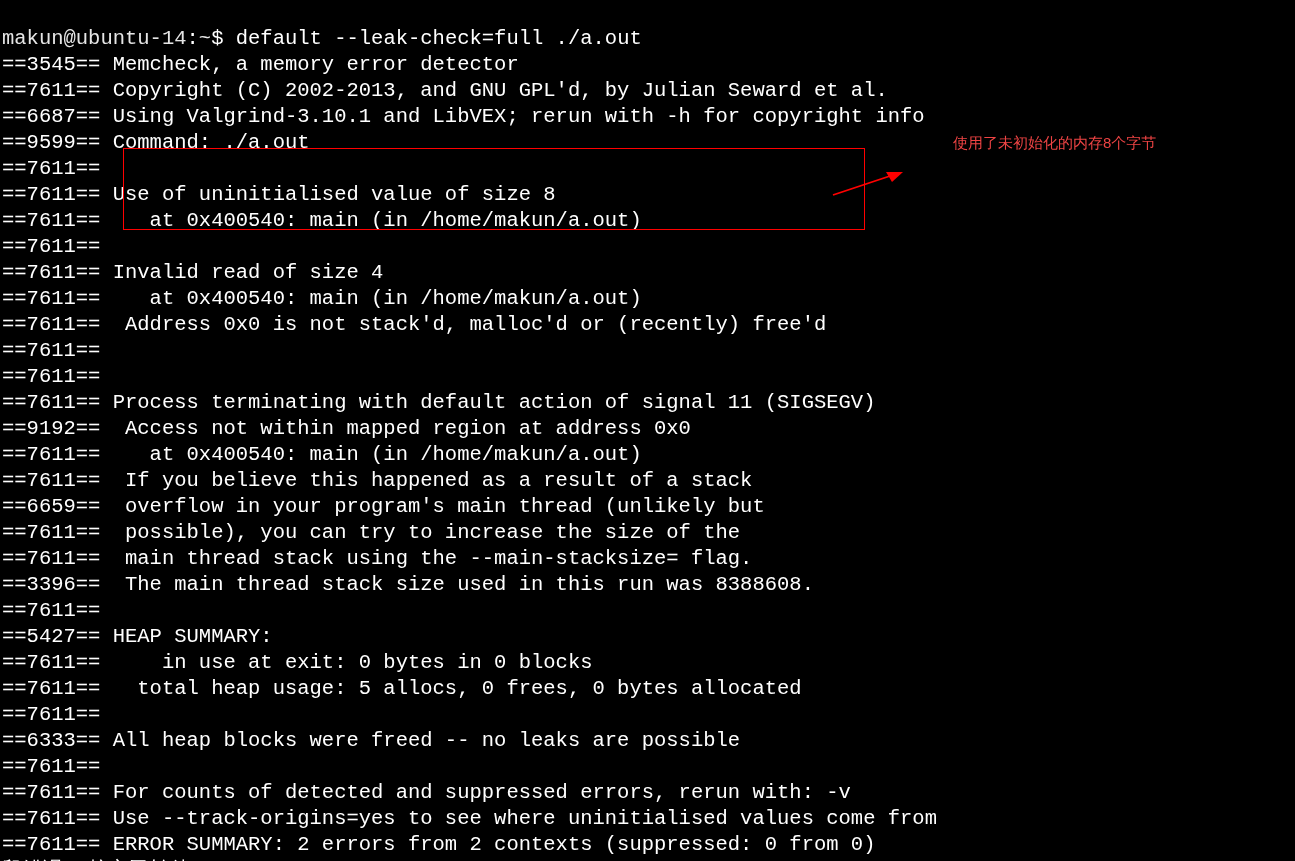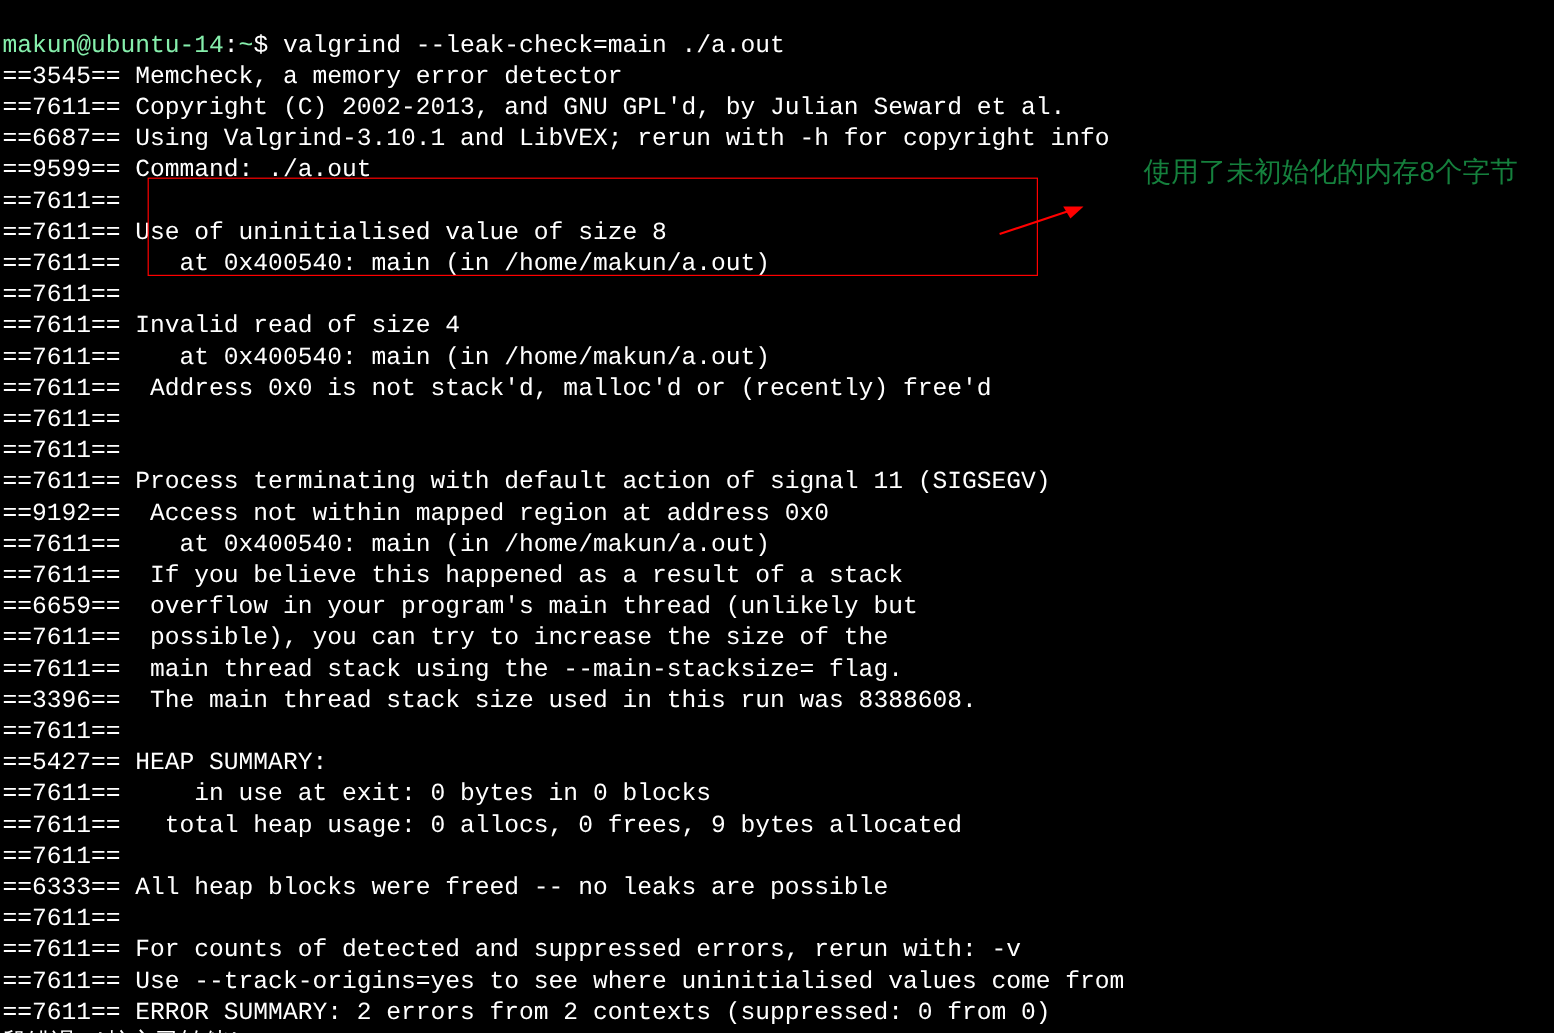--- a/index.html
+++ b/index.html
@@ -12,45 +12,45 @@
   }
   .terminal {
     font-family: "Consolas", "Courier New", monospace;
     font-size: 20.5px;
     line-height: 26px;
     color: #ffffff;
     white-space: pre;
     padding: 0 2px;
     position: relative;
   }
-  .prompt { color: #86efac; }
+  .prompt { color: #e5e5e5; }
   .annotation-box {
     position: absolute;
     border: 1px solid #ff0000;
     pointer-events: none;
   }
   .annotation-text {
     position: absolute;
-    color: #15803d;
+    color: #ef4444;
     font-family: "Microsoft YaHei", sans-serif;
-    font-size: 23px;
+    font-size: 15px;
     white-space: nowrap;
   }
   .arrow {
     position: absolute;
     pointer-events: none;
   }
   .arrow line { stroke: #ff0000; stroke-width: 1.8; }
   .arrow polygon { fill: #ff0000; }
 </style>
 </head>
 <body>
 
 <div class="terminal">
-<span><span class="prompt">makun@ubuntu-14</span>:<span class="prompt">~</span>$ <span>valgrind --leak-check=main ./a.out</span></span>
+<span><span class="prompt">makun@ubuntu-14</span>:<span class="prompt">~</span>$ <span>default --leak-check=full ./a.out</span></span>
 <span>==3545== Memcheck, a memory error detector</span>
 <span>==7611== Copyright (C) 2002-2013, and GNU GPL'd, by Julian Seward et al.</span>
 <span>==6687== Using Valgrind-3.10.1 and LibVEX; rerun with -h for copyright info</span>
 <span>==9599== Command: ./a.out</span>
 <span>==7611==</span>
 <span>==7611== Use of uninitialised value of size 8</span>
 <span>==7611==    at 0x400540: main (in /home/makun/a.out)</span>
 <span>==7611==</span>
 <span>==7611== Invalid read of size 4</span>
 <span>==7611==    at 0x400540: main (in /home/makun/a.out)</span>
@@ -61,21 +61,21 @@
 <span>==9192==  Access not within mapped region at address 0x0</span>
 <span>==7611==    at 0x400540: main (in /home/makun/a.out)</span>
 <span>==7611==  If you believe this happened as a result of a stack</span>
 <span>==6659==  overflow in your program's main thread (unlikely but</span>
 <span>==7611==  possible), you can try to increase the size of the</span>
 <span>==7611==  main thread stack using the --main-stacksize= flag.</span>
 <span>==3396==  The main thread stack size used in this run was 8388608.</span>
 <span>==7611==</span>
 <span>==5427== HEAP SUMMARY:</span>
 <span>==7611==     in use at exit: 0 bytes in 0 blocks</span>
-<span>==7611==   total heap usage: 0 allocs, 0 frees, 9 bytes allocated</span>
+<span>==7611==   total heap usage: 5 allocs, 0 frees, 0 bytes allocated</span>
 <span>==7611==</span>
 <span>==6333== All heap blocks were freed -- no leaks are possible</span>
 <span>==7611==</span>
 <span>==7611== For counts of detected and suppressed errors, rerun with: -v</span>
 <span>==7611== Use --track-origins=yes to see where uninitialised values come from</span>
 <span>==7611== ERROR SUMMARY: 2 errors from 2 contexts (suppressed: 0 from 0)</span>
 <span>段错误 (核心已转储)</span>
 
   <div class="annotation-box" style="left:123px; top:148px; width:740px; height:80px;"></div>
 

